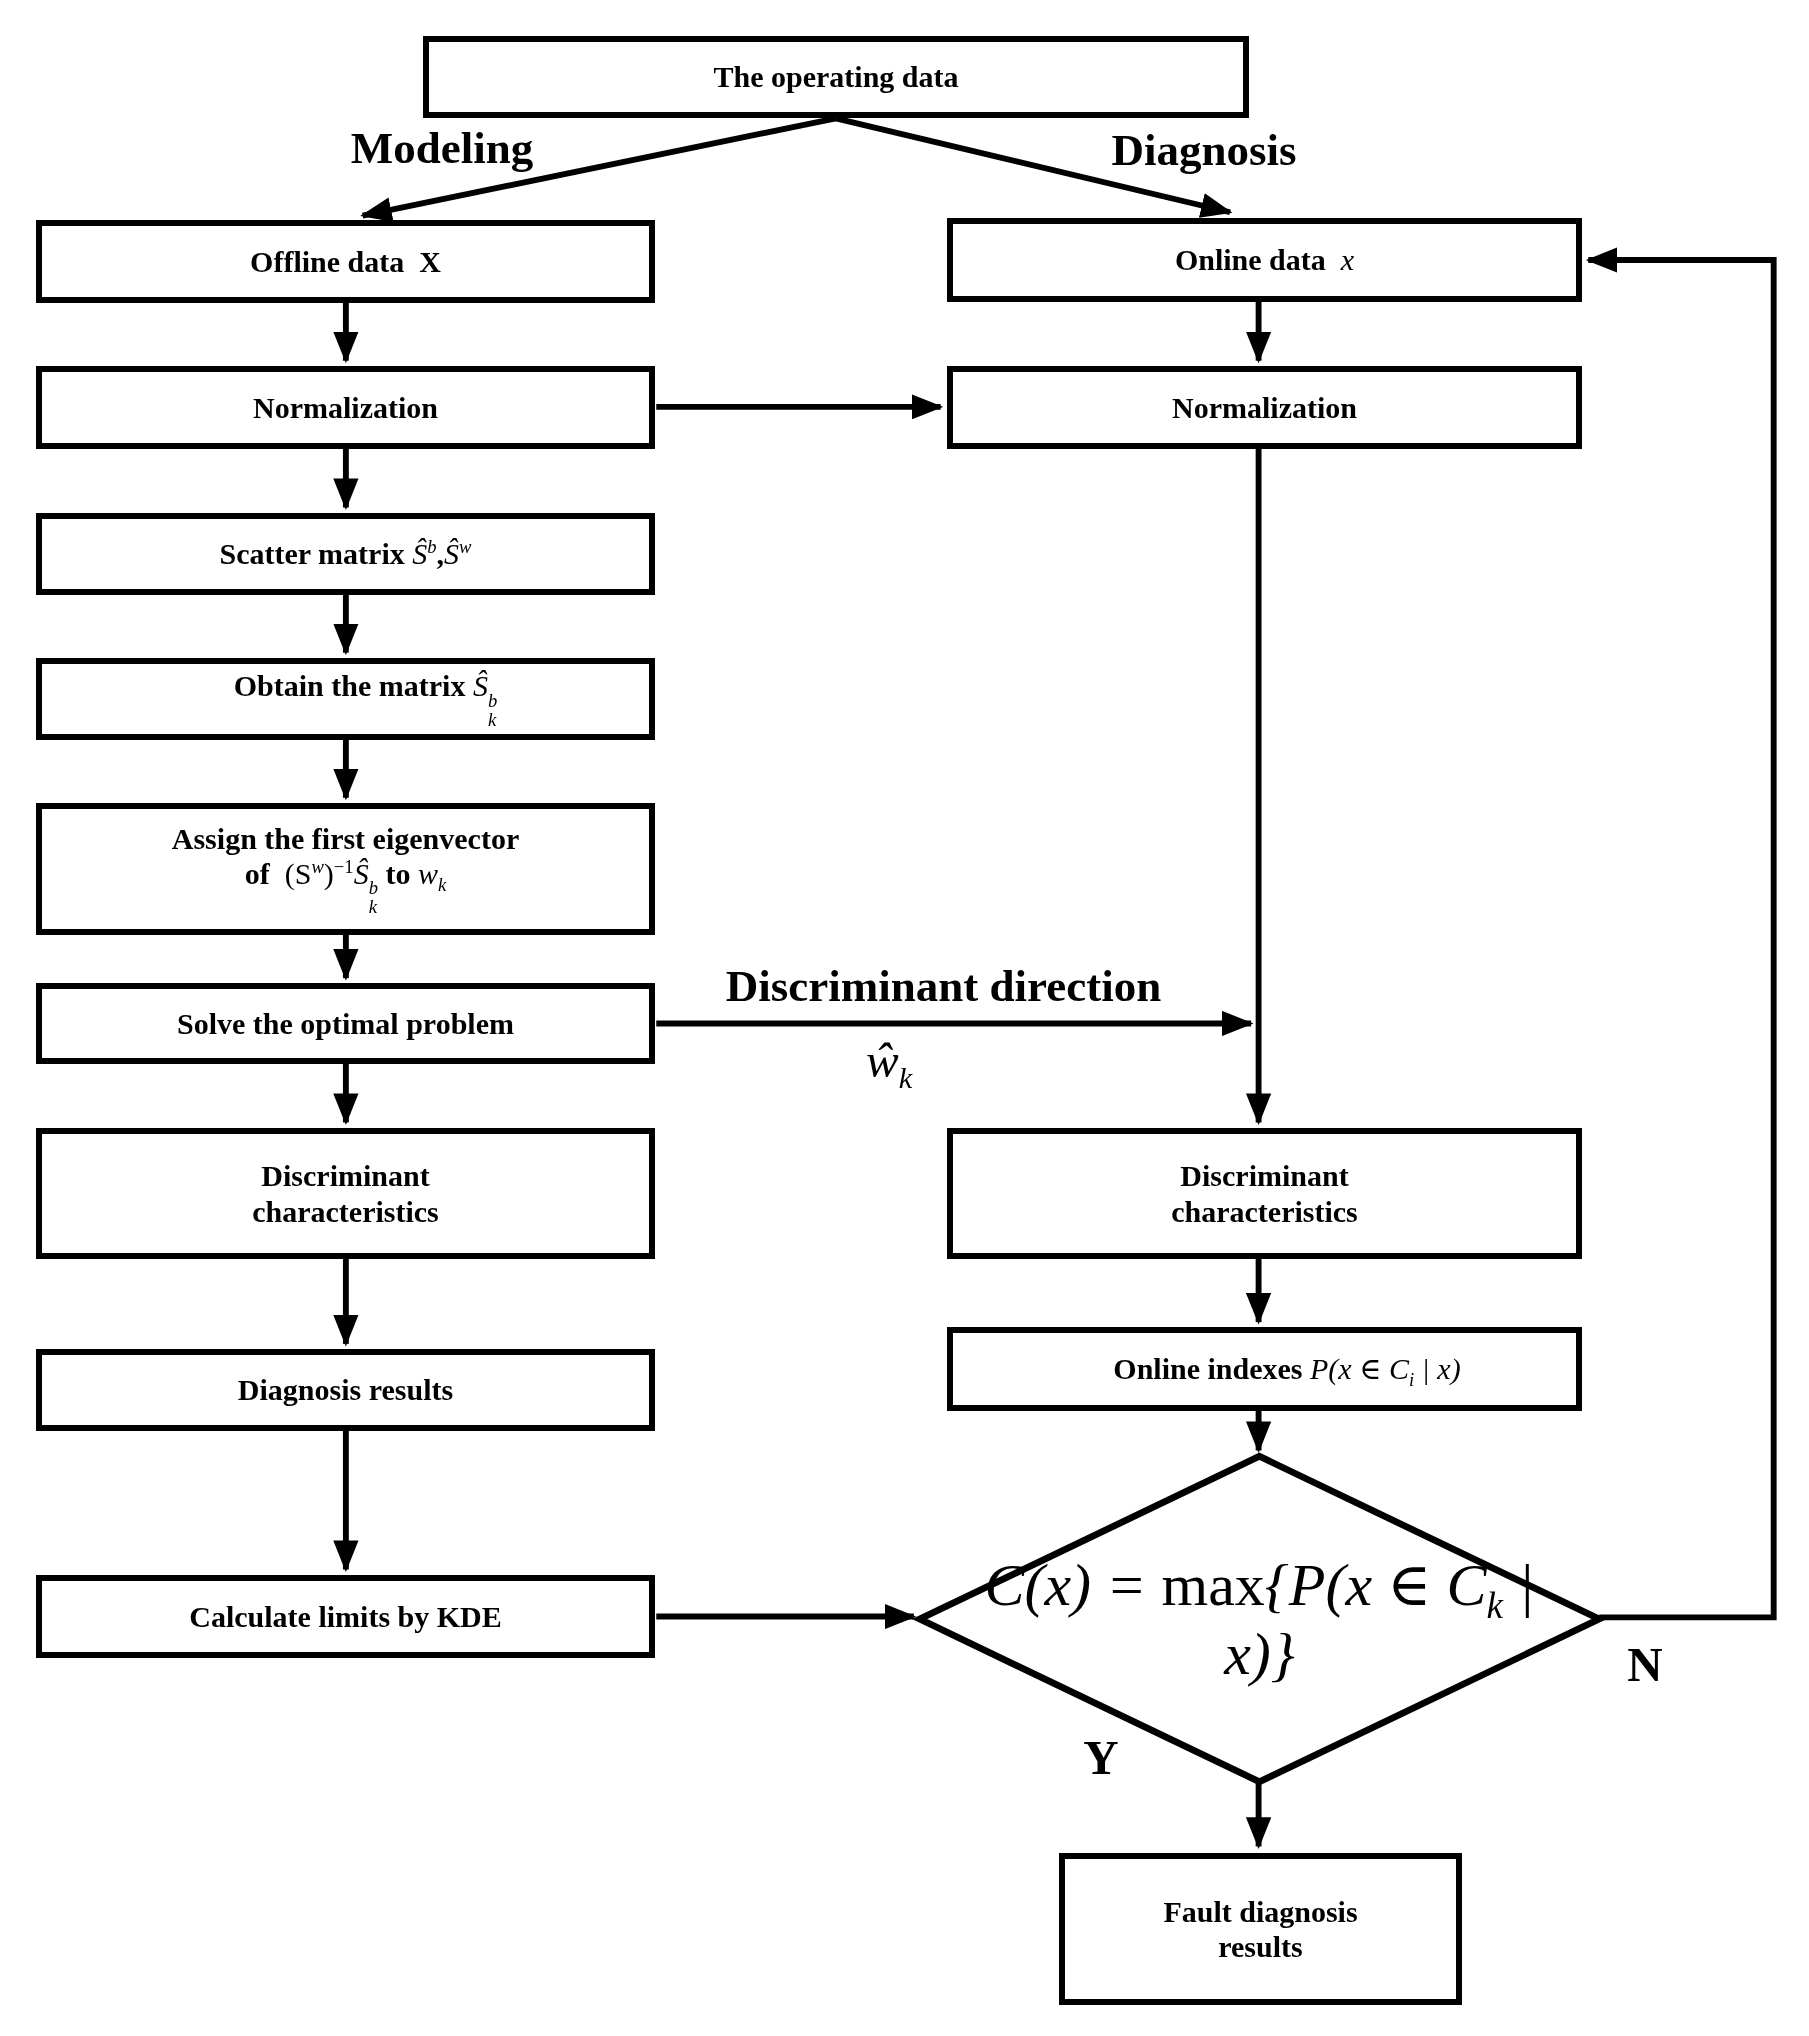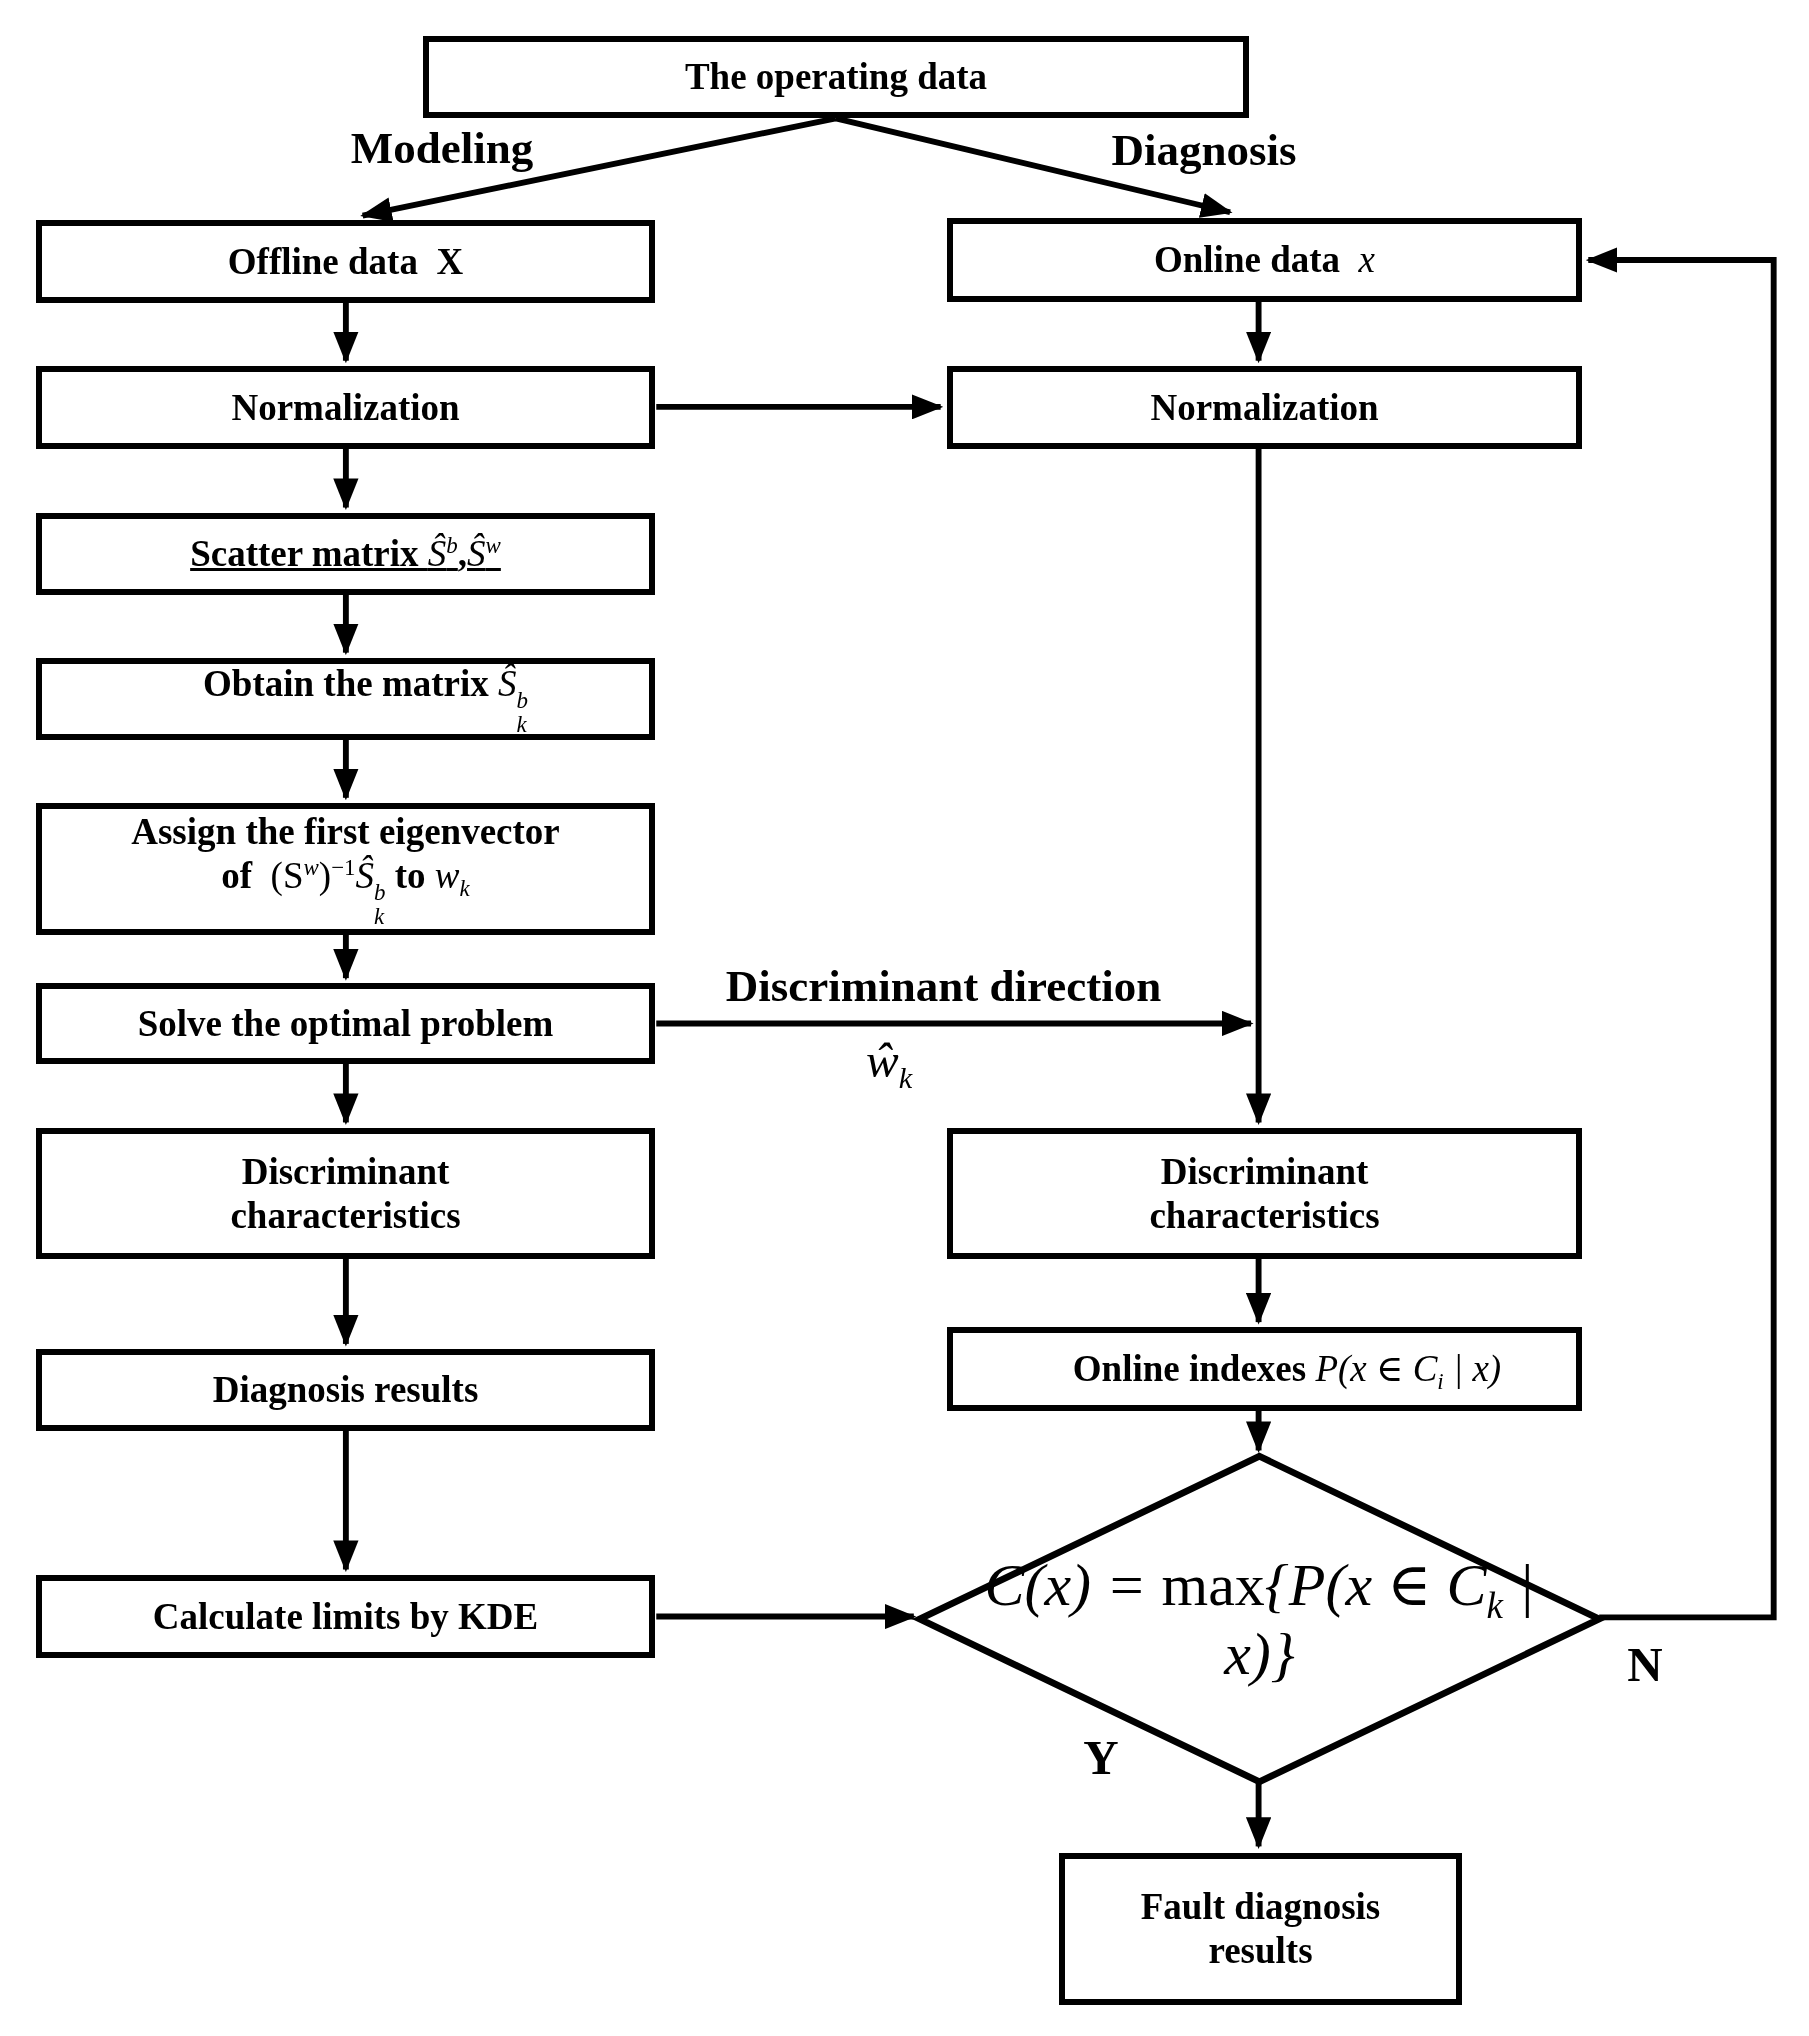--- a/index.html
+++ b/index.html
@@ -1,21 +1,21 @@
 <!DOCTYPE html>
 <html style="font-size:13.4px"><head>
 <meta charset="utf-8">
 <style>
   html,body{margin:0;padding:0;background:#ffffff;}
   #canvas{position:relative;width:1810px;height:2036px;background:#fff;
           font-family:"Liberation Serif","DejaVu Serif",serif;color:#000;}
   #connectors{position:absolute;left:0;top:0;width:1810px;height:2036px;}
   .box{position:absolute;box-sizing:border-box;border:6.7px solid #000;background:#fff;
        display:flex;align-items:center;justify-content:center;text-align:center;}
-  .bt{font-weight:700;font-size:37px;line-height:1.18;padding:0 8.4px;}
+  .bt{font-weight:700;font-size:30px;line-height:1.18;padding:0 8.4px;}
   .edge-label{position:absolute;text-align:center;font-weight:700;font-size:45px;line-height:1.1;}
   .math-label{position:absolute;text-align:left;font-weight:400;font-size:49px;line-height:1.1;}
   .diamond-text{position:absolute;display:flex;align-items:center;justify-content:center;
                 text-align:center;background:transparent;font-size:60px;font-weight:400;}
   .m{font-style:italic;font-weight:400;}
   .up{font-style:normal;}
   sup,sub{font-size:0.62em;line-height:0;}
   .stk{display:inline-flex;flex-direction:column;font-size:0.62em;line-height:1.02;
        vertical-align:-0.55em;text-align:left;font-style:italic;}
   .stk span{display:block;}
@@ -68,21 +68,21 @@
   </div>
 
   <div class="box" style="left:36px;top:366px;width:619px;height:83px;">
     <span class="bt">Normalization</span>
   </div>
 
   <div class="box" style="left:947px;top:366px;width:635px;height:83px;">
     <span class="bt">Normalization</span>
   </div>
 
-  <div class="box" style="left:36px;top:513px;width:619px;height:82px;text-decoration:underline;">
+  <div class="box" style="left:36px;top:513px;width:619px;height:82px;">
     <span class="bt">Scatter matrix <span class="m">Ŝ<sup>b</sup></span>,<span class="m">Ŝ<sup>w</sup></span></span>
   </div>
 
   <div class="box" style="left:36px;top:658px;width:619px;height:82px;padding-left:40px;">
     <span class="bt">Obtain the matrix <span class="m">Ŝ<span class="stk">
             <span>b</span>
             <span>k</span>
           </span></span></span>
   </div>
 

